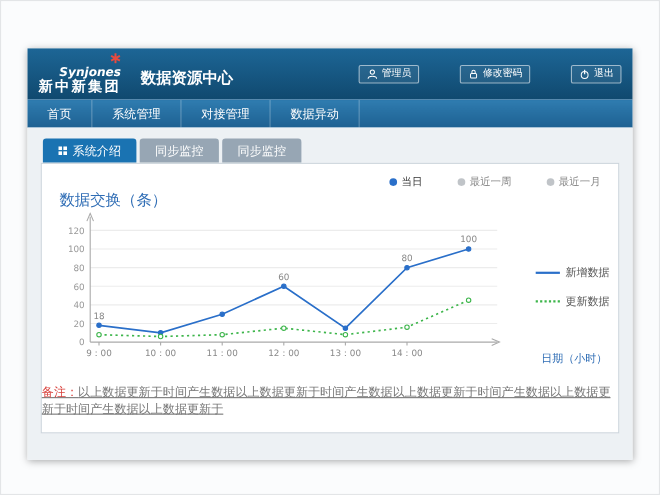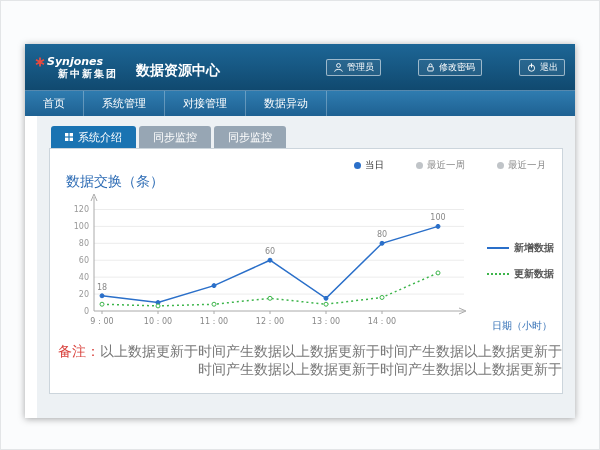--- a/index.html
+++ b/index.html
@@ -9,51 +9,51 @@
     font-family:"DejaVu Sans","Liberation Sans",sans-serif;
   }
   .frame{position:absolute;inset:0;border:1px solid #e3e5e7;pointer-events:none;}
   .stage{
     position:absolute;left:25px;top:44px;width:550px;height:374px;
     background:#fff;box-shadow:0 1px 7px rgba(0,0,0,.35);
   }
   
   .topbar{height:46px;background:linear-gradient(#1d6696,#10496f);display:flex;align-items:center;color:#fff;}
   .logo{margin-left:10px;line-height:1;}
-  .logo-row{display:flex;align-items:flex-end;gap:2px;font-size:11px;font-style:italic;font-weight:bold;}
-  .brand-sub{font-size:10px;font-weight:bold;letter-spacing:2px;margin-top:2px;margin-left:23px;}
+  .logo-row{display:flex;align-items:flex-end;gap:2px;font-size:11px;font-style:italic;font-weight:bold;flex-direction:column;}
+  .brand-sub{font-size:13px;font-weight:bold;letter-spacing:2px;margin-top:2px;}
   .app-title{margin-left:18px;font-size:14px;font-weight:bold;margin-top:8px;}
   .spacer{flex:1;}
   .hbtns{margin-right:10px;display:flex;gap:5px;}
   .hbtn{
     display:flex;align-items:center;gap:3px;background:rgba(255,255,255,.07);
     border:1px solid rgba(255,255,255,.55);border-radius:2px;color:#fff;
     font-size:9px;padding:2px 6px;font-family:inherit;cursor:pointer;line-height:11px;margin-left:32px;
   }
   
   .navbar{height:25px;background:linear-gradient(#2f7cb0,#1e6192);border-top:1px solid rgba(255,255,255,.25);display:flex;}
   .nav-item{padding:0 18px;line-height:25px;font-size:11px;color:#fff;border-right:1px solid rgba(255,255,255,.28);cursor:pointer;white-space:nowrap;}
   
-  .content{position:relative;height:302px;background:#edf1f4;padding-top:10px;box-sizing:border-box;margin-left:12px;}
+  .content{position:relative;height:302px;background:#edf1f4;padding-top:10px;box-sizing:border-box;}
   .tabs{display:flex;gap:3px;margin-left:14px;}
   .tab{height:22px;padding:0 14px;font-size:11px;color:#fff;background:#97a6b4;border-radius:3px 3px 0 0;display:flex;align-items:center;gap:5px;cursor:pointer;}
   .tab.active{background:#1a73b2;}
   .panel{position:relative;margin:0 12px;height:246px;background:#fff;border:1px solid #ccd5dc;box-sizing:border-box;}
   .filters{position:absolute;top:10px;right:16px;display:flex;gap:32px;font-size:9.5px;color:#888;}
   .filter{display:flex;align-items:center;gap:4px;cursor:pointer;}
   .fdot{width:7px;height:7px;border-radius:50%;background:#c0c4c8;}
   .filter.active{color:#333;}
   .filter.active .fdot{background:#2a6fc9;}
   .ylabel{position:absolute;top:24px;left:16px;font-size:14px;color:#2f6db5;}
   .chart{position:absolute;left:18px;top:44px;}
   .series-legend{position:absolute;right:8px;top:92px;display:flex;flex-direction:column;gap:12px;}
-  .sl-item{display:flex;align-items:center;gap:5px;font-size:10px;color:#555;font-weight:bold;}
+  .sl-item{display:flex;align-items:center;gap:5px;font-size:10px;color:#555;}
   .sl-line{width:22px;height:0;border-top:2px solid #2a6fc9;}
   .xlabel{position:absolute;top:170px;right:10px;font-size:10px;color:#2f6db5;}
-  .note{position:absolute;bottom:14px;left:0;right:0;text-align:right;font-size:14px;color:#777;}
+  .note{position:absolute;bottom:14px;left:0;right:0;text-align:left;font-size:11px;color:#777;text-decoration:underline;}
   .note-prefix{color:#d9443f;}
 </style>
 </head>
 <body>
 
 <div class="frame"></div>
 
 <div class="stage">
 
   <header class="topbar">

